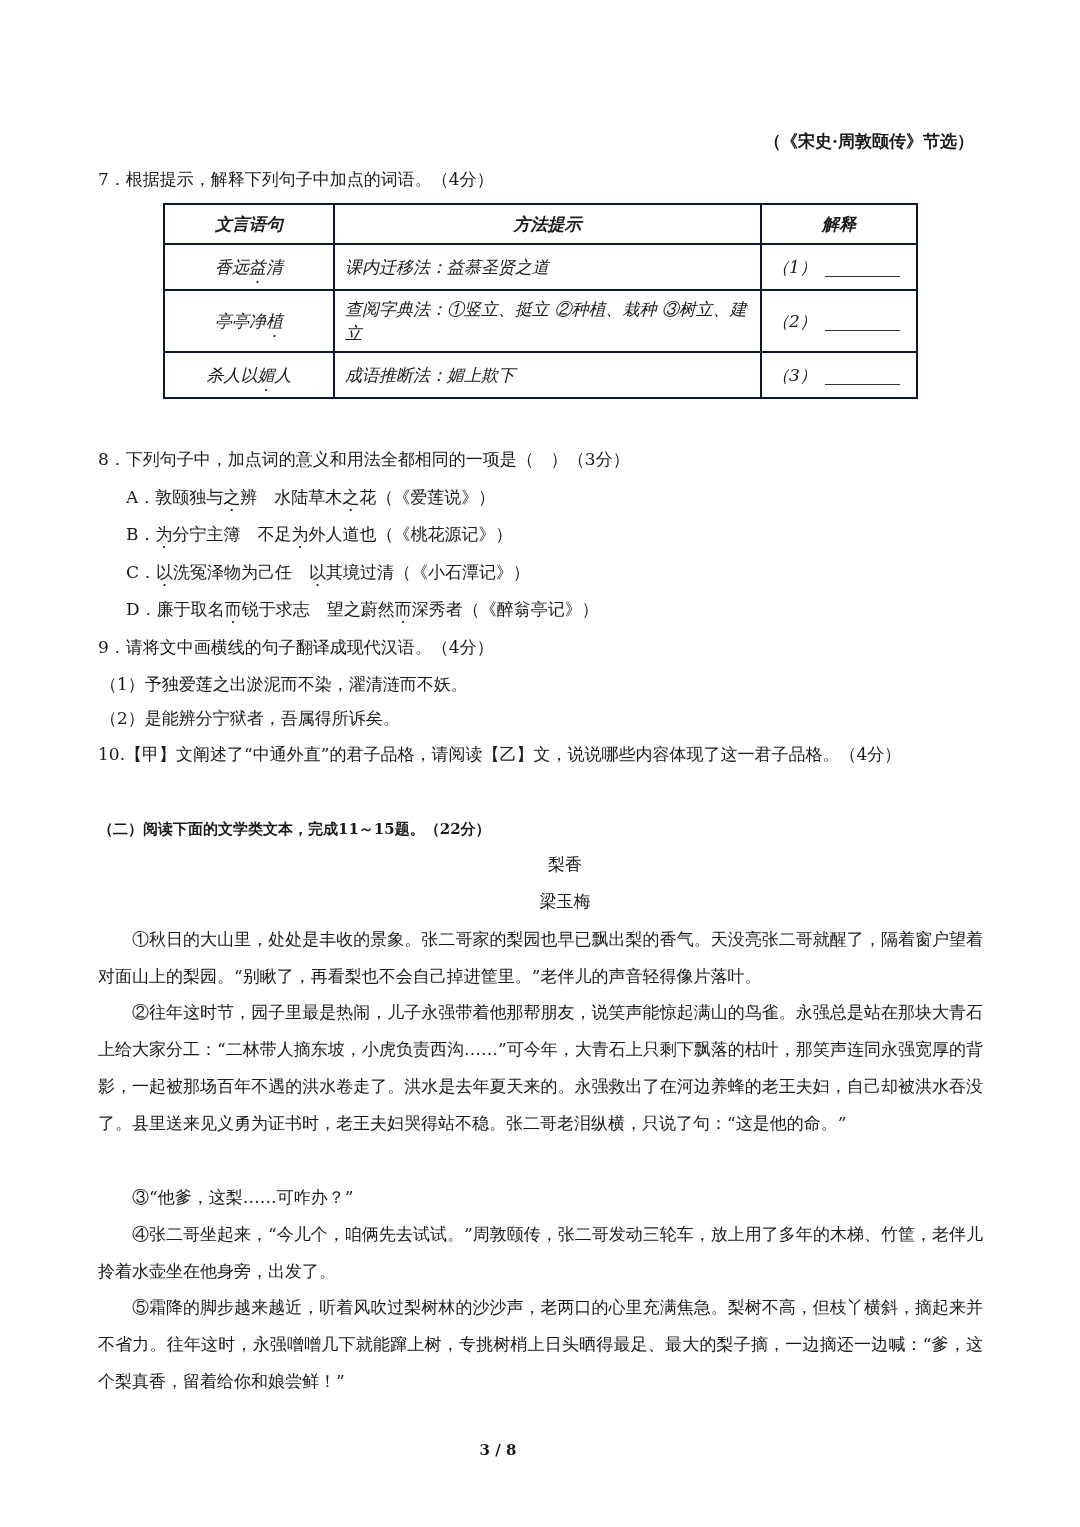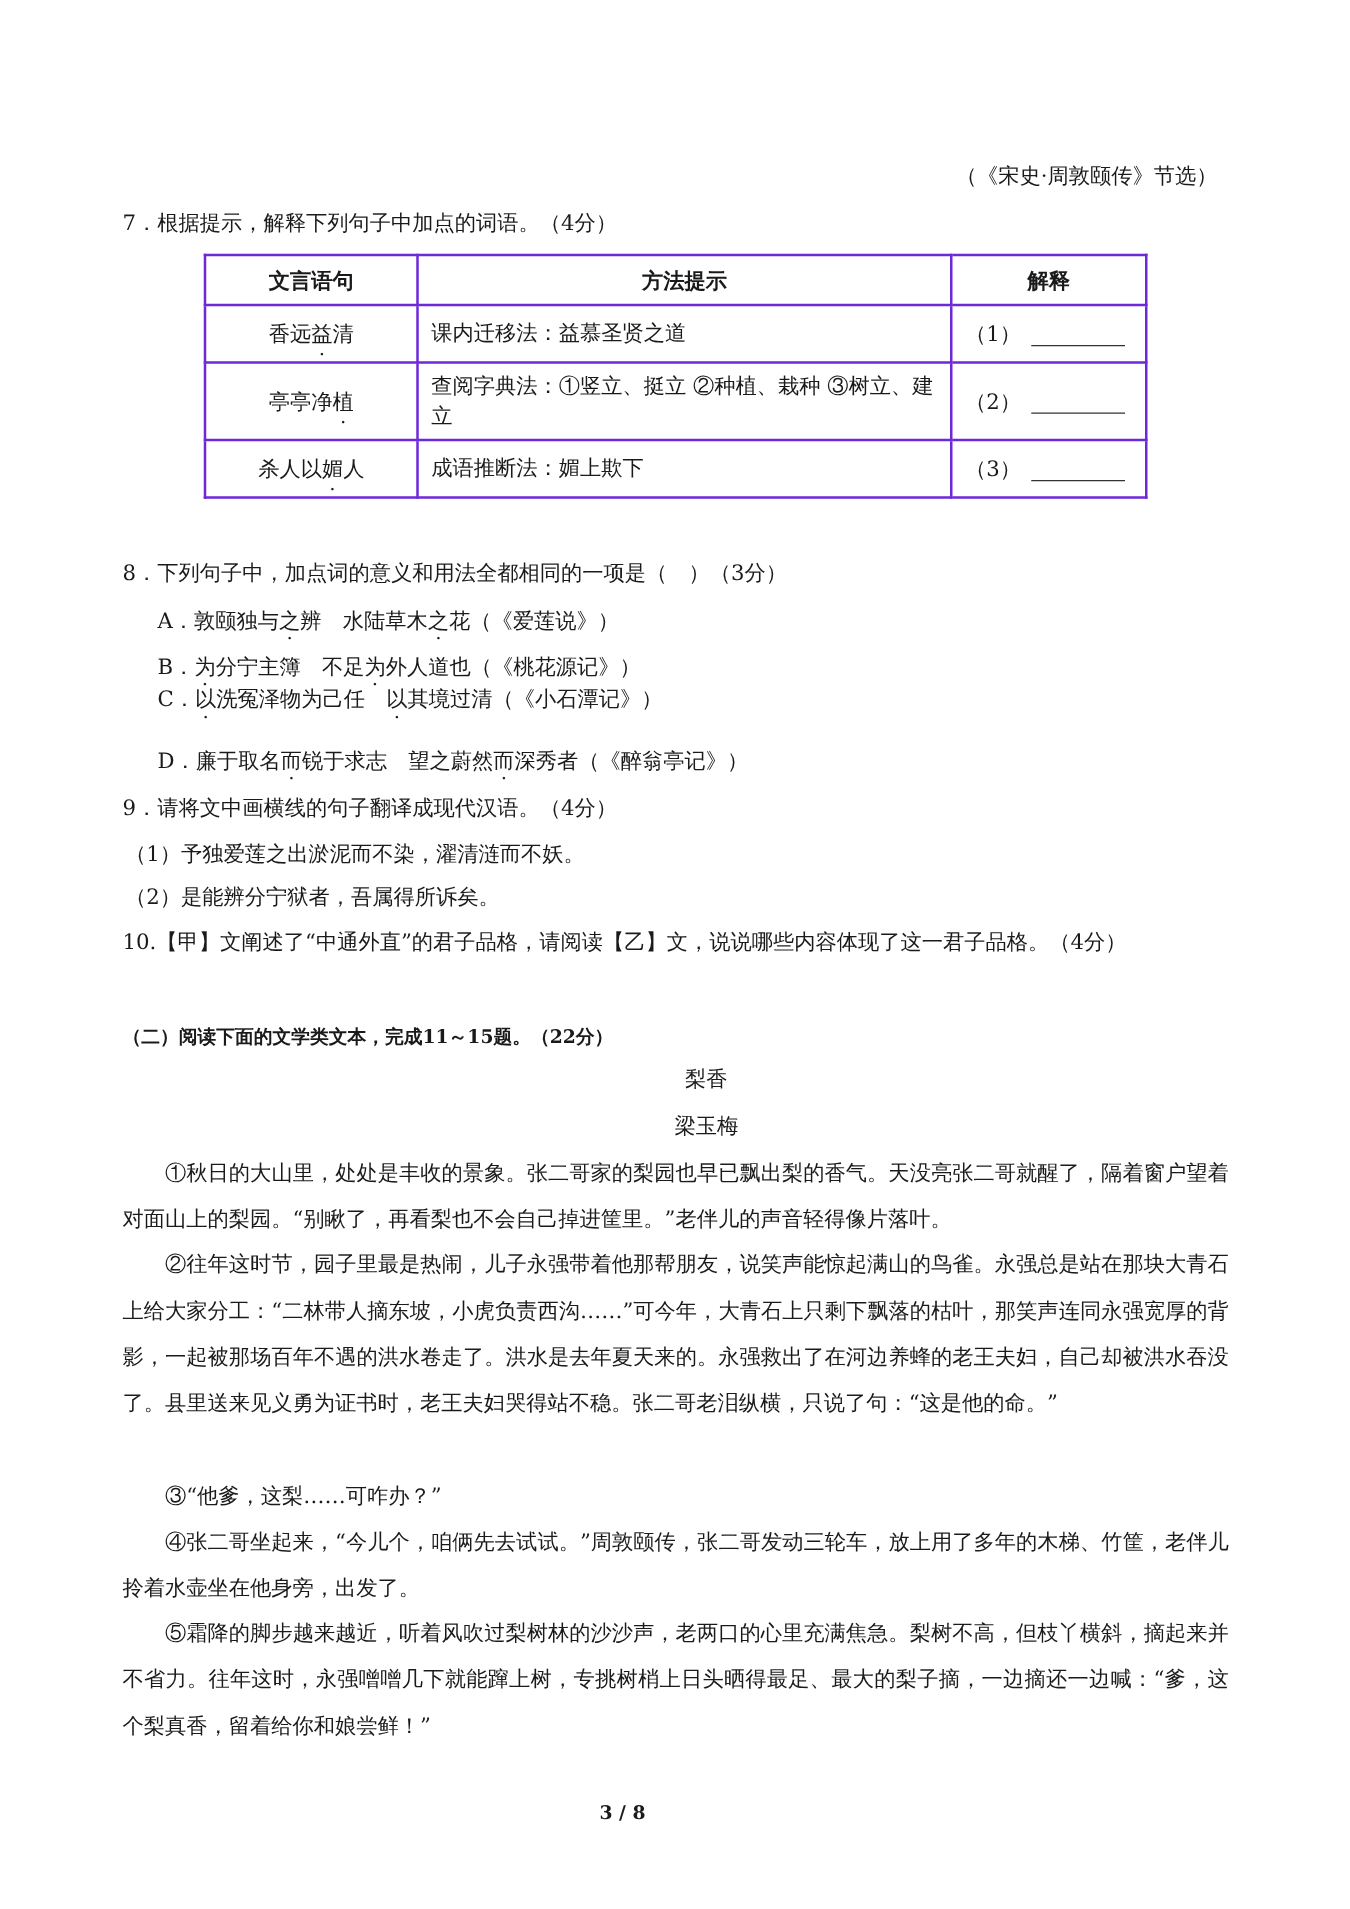--- a/index.html
+++ b/index.html
@@ -3,28 +3,28 @@
 <meta charset="utf-8">
 <style>
   html, body { margin: 0; padding: 0; background: #ffffff; }
   body {
     width: 1080px; height: 1527px; position: relative; overflow: hidden;
     font-family: "DejaVu Serif", "Liberation Serif", serif;
     color: #1a1a1a;
   }
   .abs { position: absolute; }
   .line { font-size: 17px; line-height: 22px; white-space: nowrap; }
-  .source { right: 106px; top: 130px; font-size: 17px; }
+  .source { right: 106px; top: 130px; font-size: 17px; font-weight: bold; }
   .q7 { left: 98px; top: 168px; }
   table.vocab {
     position: absolute; left: 163px; top: 203px; width: 755px;
     border-collapse: collapse; font-size: 17px;
   }
   table.vocab td, table.vocab th {
-    border: 2px solid #6d28d9; padding: 0 10px; font-weight: normal;
+    border: 2px solid #0f172a; padding: 0 10px; font-weight: normal; font-style: italic;
   }
   table.vocab th { height: 38px; font-weight: bold; text-align: center; }
   table.vocab td.c1 { width: 148px; text-align: center; }
   table.vocab td.c2 { width: 405px; text-align: left; line-height: 24px; }
   table.vocab td.c3 { text-align: left; }
   .r1 td { height: 44px; }
   .r2 td { height: 60px; }
   .r3 td { height: 44px; }
   .r4 td { height: 44px; }
   .blank { display: inline-block; width: 75px; border-bottom: 1.5px solid #333; margin-left: 8px; height: 16px; vertical-align: middle; }
@@ -70,21 +70,21 @@
   </table>
 
 <div class="abs line" style="left:98px; top:448px;">8．下列句子中，加点词的意义和用法全都相同的一项是（　）（3分）</div>
 
 <div class="abs line opt" style="top:486px;">
   <span>A．</span><span>敦颐独与</span><span class="dot">之</span><span>辨　水陆草木</span><span class="dot">之</span><span>花（《爱莲说》）</span>
 </div>
 <div class="abs line opt" style="top:523px;">
   <span>B．</span><span></span><span class="dot">为</span><span>分宁主簿　不足</span><span class="dot">为</span><span>外人道也（《桃花源记》）</span>
 </div>
-<div class="abs line opt" style="top:549px;">
+<div class="abs line opt" style="top:561px;">
   <span>C．</span><span></span><span class="dot">以</span><span>洗冤泽物为己任　</span><span class="dot">以</span><span>其境过清（《小石潭记》）</span>
 </div>
 <div class="abs line opt" style="top:598px;">
   <span>D．</span><span>廉于取名</span><span class="dot">而</span><span>锐于求志　望之蔚然</span><span class="dot">而</span><span>深秀者（《醉翁亭记》）</span>
 </div>
 
 <div class="abs line" style="left:98px; top:636px;">9．请将文中画横线的句子翻译成现代汉语。（4分）</div>
 <div class="abs line" style="left:100px; top:673px;">（1）予独爱莲之出淤泥而不染，濯清涟而不妖。</div>
 <div class="abs line" style="left:100px; top:707px;">（2）是能辨分宁狱者，吾属得所诉矣。</div>
 <div class="abs line" style="left:98px; top:743px;">10.【甲】文阐述了“中通外直”的君子品格，请阅读【乙】文，说说哪些内容体现了这一君子品格。（4分）</div>

